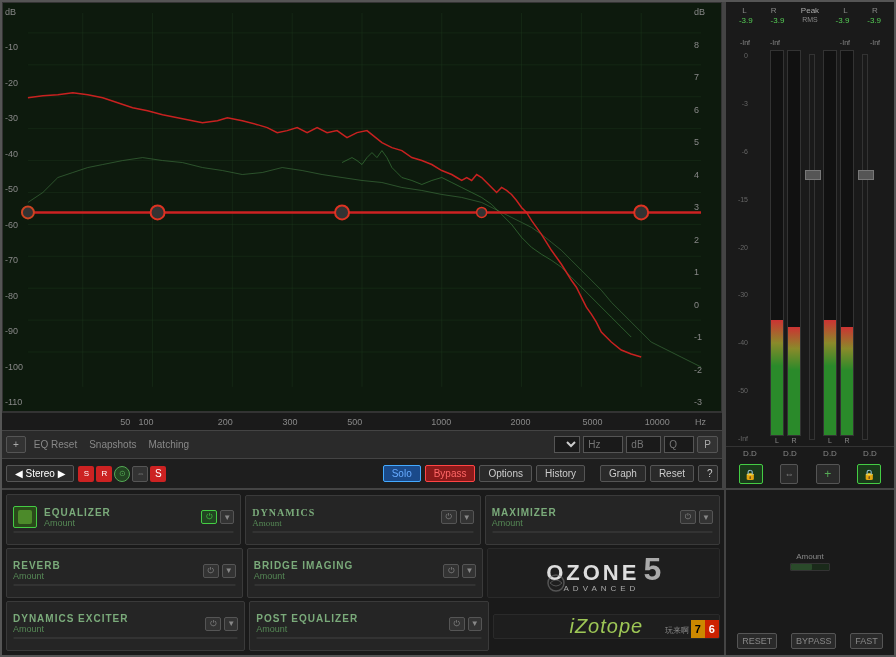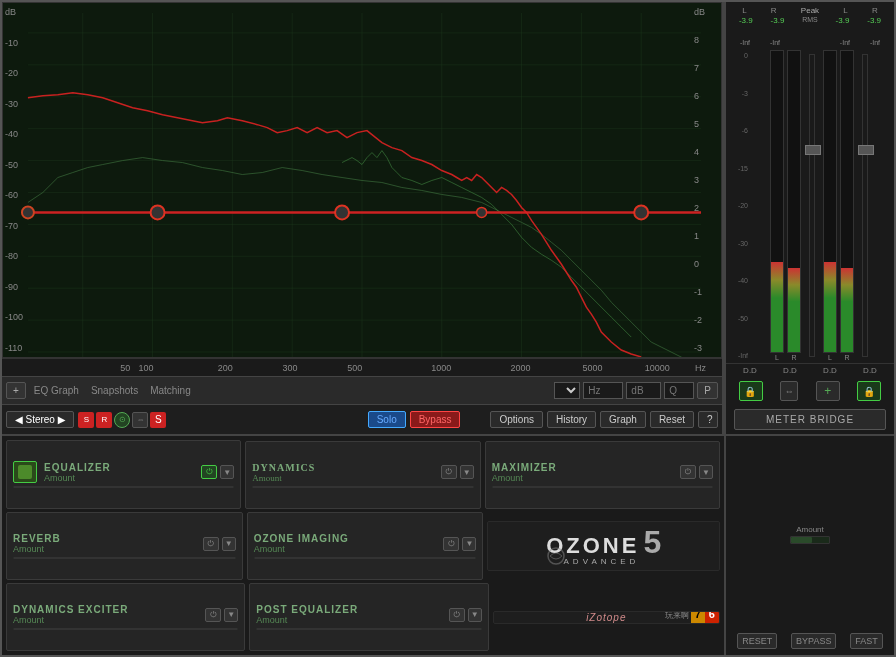--- a/index.html
+++ b/index.html
@@ -171,31 +171,31 @@
 
     .transport-btn.bypass {
       background: #8a1a1a;
       color: #f66;
       border-color: #f44;
     }
 
     .transport-btn.options {
       background: #2a2a2a;
       color: #ccc;
-      margin-left: 26px;
     }
 
     .transport-btn.history {
       background: #2a2a2a;
       color: #ccc;
     }
 
     .transport-btn.graph {
       background: #2a2a2a;
       color: #ccc;
+      margin-left: 11px;
     }
 
     .transport-btn.reset {
       background: #2a2a2a;
       color: #ccc;
     }
 
     .transport-btn.help {
       background: #2a2a2a;
       color: #ccc;
@@ -228,21 +228,21 @@
       display: flex;
       gap: 4px;
       align-items: center;
     }
 
     .module-block {
       flex: 1;
       background: #252525;
       border: 1px solid #3a3a3a;
       border-radius: 2px;
-      padding: 20px 6px;
+      padding: 11px 6px;
       display: flex;
       flex-direction: column;
       gap: 3px;
     }
 
     .module-header {
       display: flex;
       align-items: center;
       justify-content: space-between;
     }
@@ -516,21 +516,21 @@
         <span class="hz-label" style="left: 49%;">500</span>
         <span class="hz-label" style="left: 61%;">1000</span>
         <span class="hz-label" style="left: 72%;">2000</span>
         <span class="hz-label" style="left: 82%;">5000</span>
         <span class="hz-label" style="left: 91%;">10000</span>
         <span class="hz-label" style="left: 97%;">Hz</span>
       </div>
 
       <div class="eq-toolbar">
         <button class="eq-toolbar-btn">+</button>
-        <span class="eq-toolbar-label">EQ Graph</span>
+        <span class="eq-toolbar-label">EQ Reset</span>
         <span class="eq-toolbar-label">Snapshots</span>
         <span class="eq-toolbar-label">Matching</span>
         <div style="flex:1; display:flex; align-items:center; gap:3px; justify-content: flex-end;">
           <select class="eq-toolbar-select">
             <option></option>
           </select>
           <input class="eq-toolbar-input" style="width: 40px;" placeholder="Hz">
           <input class="eq-toolbar-input" style="width: 35px;" placeholder="dB">
           <input class="eq-toolbar-input" style="width: 30px;" placeholder="Q">
           <button class="eq-toolbar-btn">P</button>
@@ -648,21 +648,20 @@
         <span>D.D</span>
       </div>
 
       <div class="lock-row">
         <button class="lock-btn active">🔒</button>
         <button class="lock-btn" style="width:18px; font-size:9px;">⇔</button>
         <button class="lock-btn" style="font-size:12px; color:#5a5;">+</button>
         <button class="lock-btn active">🔒</button>
       </div>
 
-      <div class="meter-bridge-btn">METER BRIDGE</div>
     </div>
   </div>
 
   <div class="bottom-area">
     <div class="bottom-left">
 
       <div class="module-row">
 
         <div class="module-block">
           <div class="module-header">
@@ -736,21 +735,21 @@
             </div>
           </div>
           <div class="module-slider">
             <div class="module-slider-fill" style="width:35%;"></div>
           </div>
         </div>
 
         <div class="module-block">
           <div class="module-header">
             <div>
-              <div class="module-name">OZONE IMAGING</div>
+              <div class="module-name">BRIDGE IMAGING</div>
               <div class="module-amount">Amount</div>
             </div>
             <div class="module-controls">
               <div class="power-btn">⏻</div>
               <div class="dropdown-btn">▼</div>
             </div>
           </div>
           <div class="module-slider">
             <div class="module-slider-fill" style="width:45%;"></div>
           </div>
@@ -803,21 +802,21 @@
               <div class="power-btn">⏻</div>
               <div class="dropdown-btn">▼</div>
             </div>
           </div>
           <div class="module-slider">
             <div class="module-slider-fill" style="width:40%;"></div>
           </div>
         </div>
 
         <div style="flex:1; display:flex; align-items:center; justify-content:center; background:#1e1e1e; border:1px solid #2a2a2a; border-radius:2px; min-width:120px; position:relative; overflow:hidden;">
-          <div style="font-size:10px; color:#fca5a5; font-style:italic; letter-spacing:1px; opacity:0.8;">iZotope</div>
+          <div style="font-size:20px; color:#bef264; font-style:italic; letter-spacing:1px; opacity:0.8;">iZotope</div>
 
           <div style="position:absolute; right:0; bottom:0; display:flex; gap:0;">
             <div style="background:#cc8800; color:#000; font-size:11px; font-weight:bold; padding:3px 4px;">7</div>
             <div style="background:#cc2200; color:#fff; font-size:11px; font-weight:bold; padding:3px 4px;">6</div>
           </div>
           <div style="position:absolute; right:30px; bottom:2px; font-size:8px; color:#888;">玩来啊</div>
         </div>
       </div>
     </div>
 

